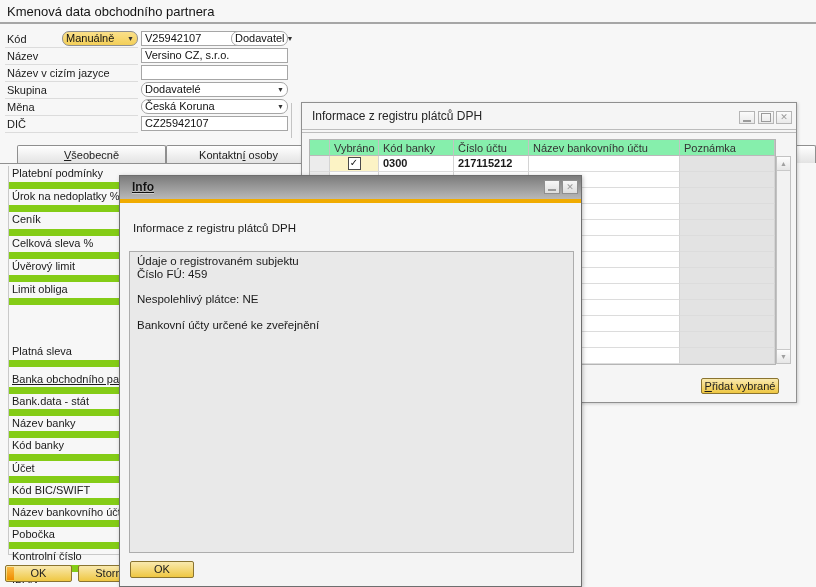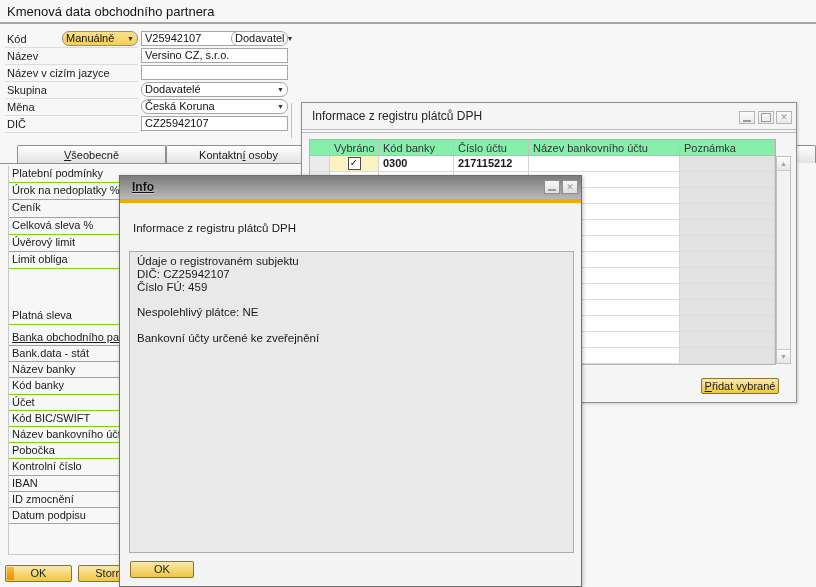--- a/index.html
+++ b/index.html
@@ -29,21 +29,21 @@
   .tab{
     top:145px;height:18px;background:linear-gradient(#ffffff,#e3e3e3);
     border:1px solid #8f8f8f;border-bottom:none;border-radius:2px 2px 0 0;
     text-align:center;padding-top:3px;font-size:11px;color:#1a1a1a;
     z-index:1;
   }
   .tab u{text-decoration:underline;}
   .content-line{left:0;top:163px;width:302px;height:1px;background:#909090;z-index:0;}
 
   .sidebar{left:8px;top:166px;width:111px;height:389px;border-left:1px solid #c9c9c9;border-bottom:1px solid #c9c9c9;z-index:0;}
-  .list-item{border-bottom:1px solid #84cc16;padding-left:3px;overflow:hidden;white-space:nowrap;color:#1a1a1a;}
+  .list-item{border-bottom:7px solid #84cc16;padding-left:3px;overflow:hidden;white-space:nowrap;color:#1a1a1a;}
   .secA .list-item{height:16.2px;line-height:15.5px;}
   .secB .list-item{height:16px;line-height:15.5px;}
   .secC .list-item{height:15.2px;line-height:14.5px;}
   .spacerA{height:38.8px;}
   .spacerB{height:5px;}
   .list-item.link{text-decoration:underline;}
 
   .btn{
     background:linear-gradient(#f9e9ae,#efc742);
     border:1px solid #8a7430;border-radius:2px;
@@ -328,21 +328,20 @@
   <div class="abs winbtn" style="left:424px;top:4px;height:14px">
       <span class="mini"></span>
     </div>
   <div class="abs winbtn" style="left:442px;top:4px;height:14px">
       <span class="closex">✕</span>
     </div>
   <div class="abs accent-line"></div>
   <div class="abs info-msg">Informace z registru plátců DPH</div>
   <div class="abs info-box" id="info-box">
       <div class="info-line">Údaje o registrovaném subjektu</div>
-      <div class="info-line">DIČ: CZ25942107</div>
       <div class="info-line">Číslo FÚ: 459</div>
       <div class="info-line"></div>
       <div class="info-line">Nespolehlivý plátce: NE</div>
       <div class="info-line"></div>
       <div class="info-line">Bankovní účty určené ke zveřejnění</div>
     </div>
   <div class="abs btn info-ok"><span>OK</span></div>
 </div>
 
 </body></html>

